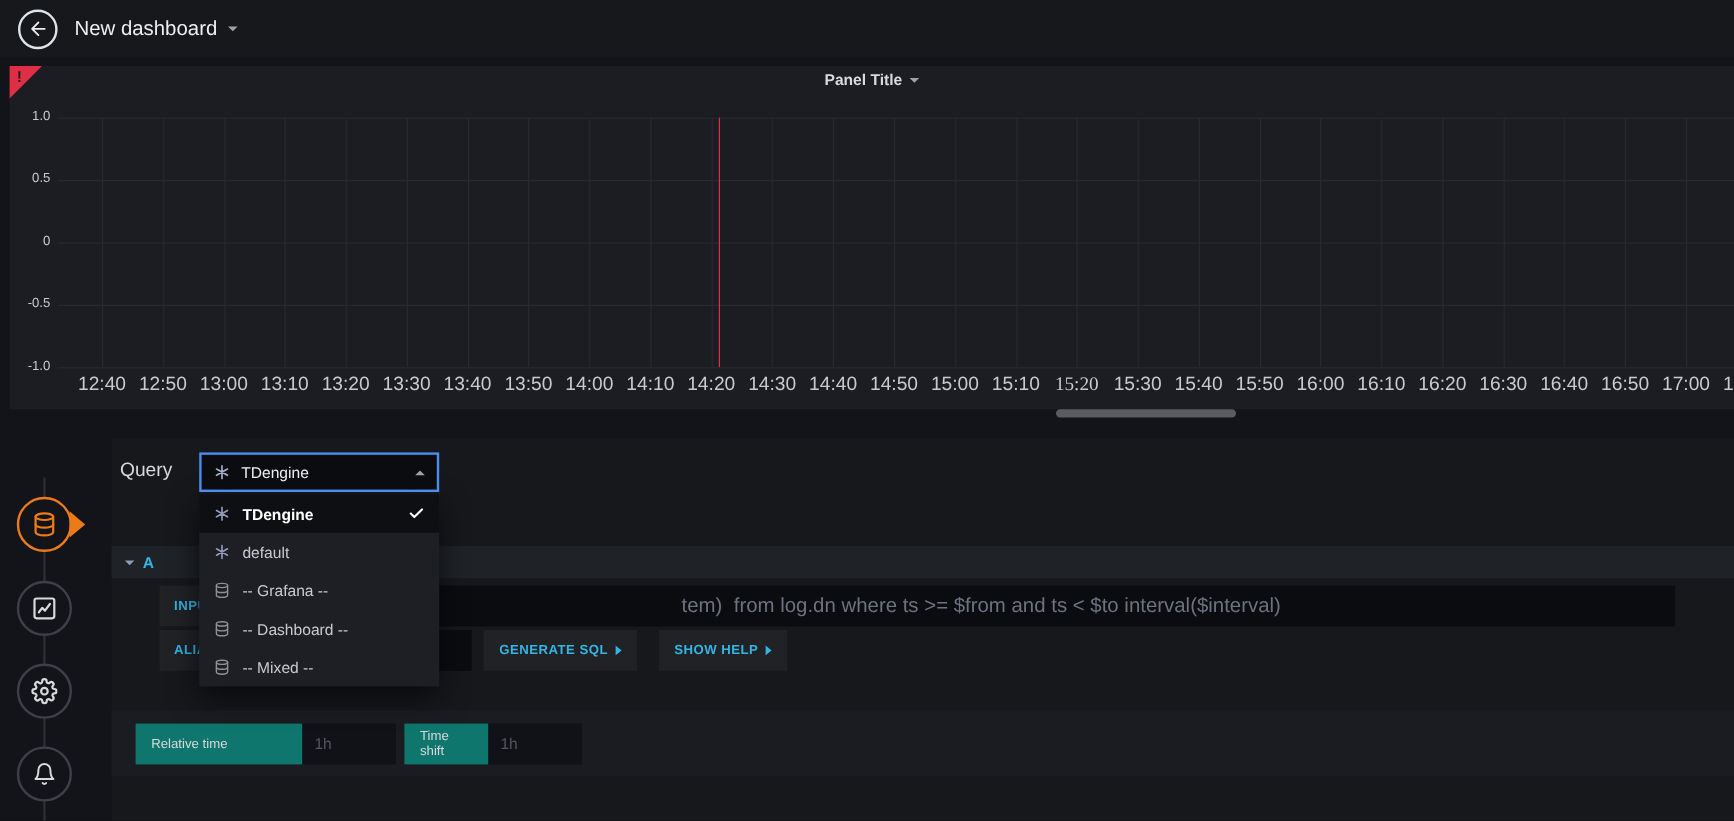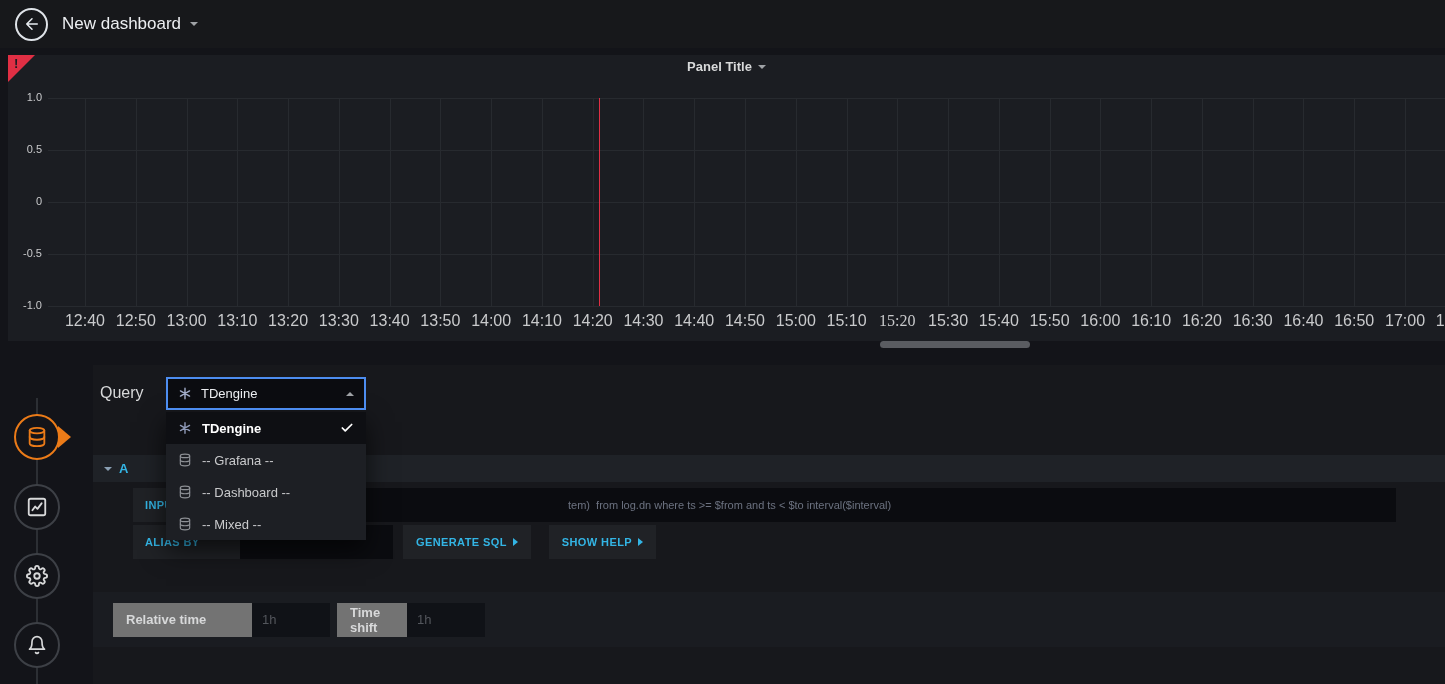--- a/index.html
+++ b/index.html
@@ -67,34 +67,34 @@
 
   .row-a { position:absolute; left:93px; top:455px; width:1352px; height:27px; background:#1f2227;
            display:flex; align-items:center; gap:7px; padding-left:11px; cursor:pointer; }
   .row-a .caret-down { border-top-color:#8a9fb3; }
   .refid { color:#33b5e5; font-weight:bold; font-size:13px; }
 
   .sql-row { position:absolute; left:133px; top:488px; width:1263px; height:34px; display:flex; }
   .flabel { width:107px; background:#202226; color:#33b5e5; font-weight:bold; font-size:11px;
             letter-spacing:.4px; display:flex; align-items:center; padding-left:12px; flex:none; }
   .sql-field { flex:1; background:#0b0c10; display:flex; align-items:center; overflow:hidden; cursor:text; }
-  .sql-text { margin-left:328px; font-size:11px; color:#6c7280; white-space:pre; }
+  .sql-text { margin-left:328px; font-size:17px; color:#6c7280; white-space:pre; }
 
   .alias-row { position:absolute; left:133px; top:525px; height:34px; display:flex; align-items:stretch; }
   .alias-input { width:153px; background:#0b0c10; border:none; outline:none; color:#d8d9da; padding:0 8px;
                  font:13px "Liberation Sans","DejaVu Sans",sans-serif; }
   .linkbtn { display:flex; align-items:center; gap:6px; background:#202226; border:none; color:#33b5e5;
              font:bold 11px "Liberation Sans","DejaVu Sans",sans-serif; letter-spacing:.4px; padding:0 13px;
              cursor:pointer; }
   .linkbtn.gen { margin-left:10px; }
   .linkbtn.help { margin-left:18px; }
 
   .time-band { position:absolute; left:93px; top:592px; width:1352px; height:55px; background:#1a1c21;
                display:flex; align-items:center; padding-left:20px; }
-  .flabel2 { height:34px; background:#737373; color:#d8d9da; font-weight:bold; font-size:13px;
+  .flabel2 { height:34px; background:#0f766e; color:#d8d9da; font-weight:normal; font-size:11px;
              display:flex; align-items:center; padding:0 13px; flex:none; }
   .flabel2.rt { width:139px; }
   .flabel2.ts { width:70px; margin-left:7px; }
   .tinput { width:78px; height:34px; background:#101217; border:none; outline:none; padding:0 10px;
             font:13px "Liberation Sans","DejaVu Sans",sans-serif; color:#d8d9da; flex:none; }
   .tinput::placeholder { color:#53565c; }
 </style>
 </head>
 <body>
 
@@ -283,20 +283,28 @@
         </span>
         <span class="ds-label">TDengine</span>
         <span class="ds-check">
           <svg width="14" height="14" viewBox="0 0 24 24" fill="none" stroke="#ffffff" stroke-width="3" stroke-linecap="round" stroke-linejoin="round">
             <path d="M20 6L9 17l-5-5"></path>
           </svg>
         </span>
       </div>
       <div class="ds-item">
         <span class="ds-ic">
+          <svg width="14" height="14" viewBox="0 0 24 24" fill="none" stroke="#8f9ab8" stroke-width="2.4" stroke-linecap="round">
+            <path d="M12 3v18M4.2 7.5l15.6 9M19.8 7.5l-15.6 9"></path>
+          </svg>
+        </span>
+        <span class="ds-label">default</span>
+      </div>
+      <div class="ds-item">
+        <span class="ds-ic">
           <svg width="14" height="14" viewBox="0 0 24 24" fill="none" stroke="#8e9196" stroke-width="2" stroke-linecap="round">
             <ellipse cx="12" cy="5" rx="8" ry="3"></ellipse>
             <path d="M4 5v14c0 1.7 3.6 3 8 3s8-1.3 8-3V5"></path>
             <path d="M4 12c0 1.7 3.6 3 8 3s8-1.3 8-3"></path>
           </svg>
         </span>
         <span class="ds-label">-- Grafana --</span>
       </div>
       <div class="ds-item">
         <span class="ds-ic">

